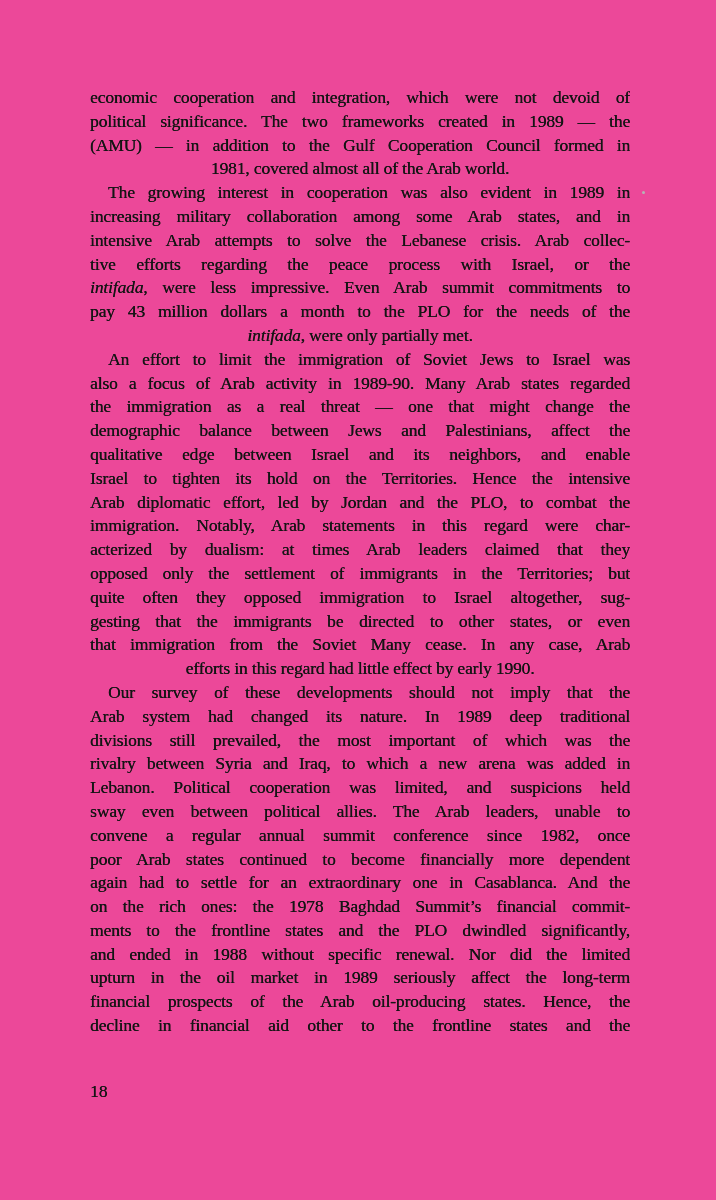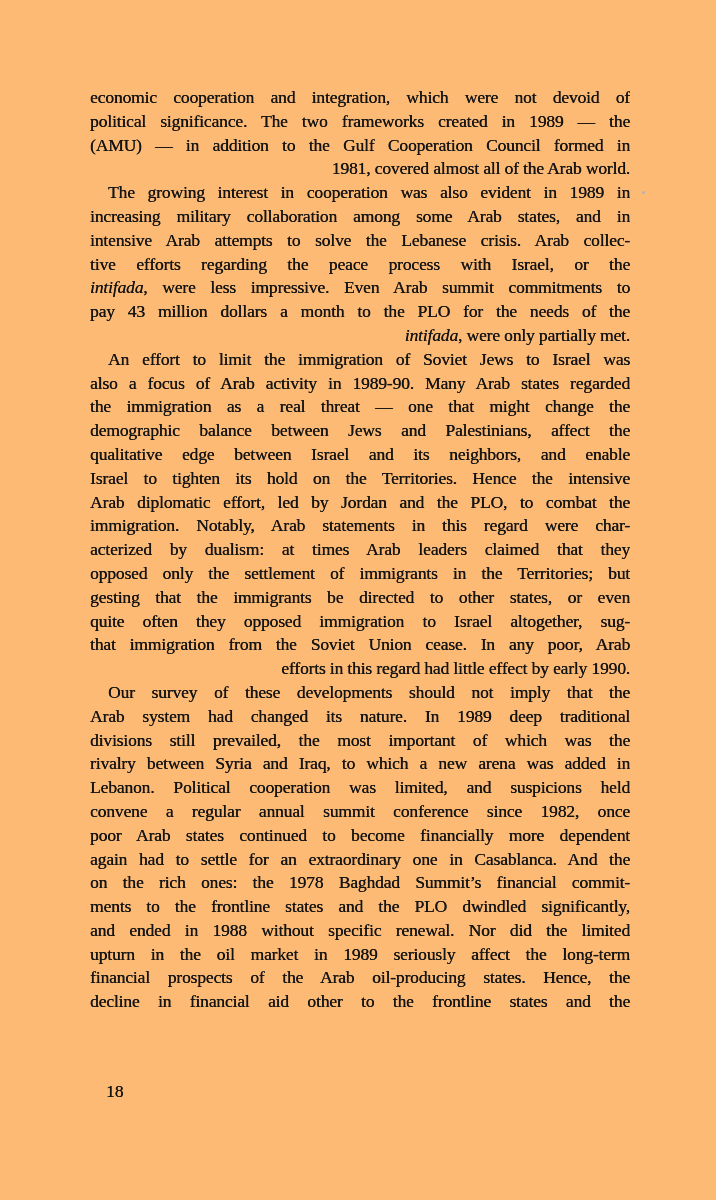--- a/index.html
+++ b/index.html
@@ -4,21 +4,21 @@
 <style>
   html, body {
     margin: 0;
     padding: 0;
     background: #ffffff;
   }
   .book-page {
     position: relative;
     width: 716px;
     height: 1200px;
-    background: #fdba74;
+    background: #ec4899;
     overflow: hidden;
     font-family: "Liberation Serif", "DejaVu Serif", serif;
     color: #151515;
   }
   .text-block {
     position: absolute;
     left: 90px;
     top: 86px;
     width: 540px;
     font-size: 17.5px;
@@ -32,38 +32,37 @@
     text-align: justify;
     white-space: normal;
   }
   
   .line::after {
     content: "";
     display: inline-block;
     width: 100%;
   }
   .line.no-just {
-    text-align: right;
+    text-align: center;
   }
   .line.no-just::after {
     content: none;
   }
   .line.indent {
     text-indent: 18px;
   }
   .line em {
   }
   .page-number {
     position: absolute;
     left: 90px;
     top: 1080px;
     font-size: 17.5px;
     line-height: 23.8px;
     text-shadow: 0.3px 0 0 currentColor;
-    margin-left: 16px;
   }
   .speck {
     position: absolute;
     left: 642px;
     top: 191px;
     width: 3px;
     height: 3px;
     border-radius: 50%;
     background: #b5b5b5;
   }
@@ -87,29 +86,30 @@
       <div class="line indent"><span>An effort to limit the immigration of Soviet Jews to Israel was</span></div>
       <div class="line"><span>also a focus of Arab activity in 1989-90. Many Arab states regarded</span></div>
       <div class="line"><span>the immigration as a real threat — one that might change the</span></div>
       <div class="line"><span>demographic balance between Jews and Palestinians, affect the</span></div>
       <div class="line"><span>qualitative edge between Israel and its neighbors, and enable</span></div>
       <div class="line"><span>Israel to tighten its hold on the Territories. Hence the intensive</span></div>
       <div class="line"><span>Arab diplomatic effort, led by Jordan and the PLO, to combat the</span></div>
       <div class="line"><span>immigration. Notably, Arab statements in this regard were char-</span></div>
       <div class="line"><span>acterized by dualism: at times Arab leaders claimed that they</span></div>
       <div class="line"><span>opposed only the settlement of immigrants in the Territories; but</span></div>
+      <div class="line"><span>quite often they opposed immigration to Israel altogether, sug-</span></div>
       <div class="line"><span>gesting that the immigrants be directed to other states, or even</span></div>
-      <div class="line"><span>quite often they opposed immigration to Israel altogether, sug-</span></div>
-      <div class="line"><span>that immigration from the Soviet Union cease. In any poor, Arab</span></div>
+      <div class="line"><span>that immigration from the Soviet Many cease. In any case, Arab</span></div>
       <div class="line no-just"><span>efforts in this regard had little effect by early 1990.</span></div>
       <div class="line indent"><span>Our survey of these developments should not imply that the</span></div>
       <div class="line"><span>Arab system had changed its nature. In 1989 deep traditional</span></div>
       <div class="line"><span>divisions still prevailed, the most important of which was the</span></div>
       <div class="line"><span>rivalry between Syria and Iraq, to which a new arena was added in</span></div>
       <div class="line"><span>Lebanon. Political cooperation was limited, and suspicions held</span></div>
+      <div class="line"><span>sway even between political allies. The Arab leaders, unable to</span></div>
       <div class="line"><span>convene a regular annual summit conference since 1982, once</span></div>
       <div class="line"><span>poor Arab states continued to become financially more dependent</span></div>
       <div class="line"><span>again had to settle for an extraordinary one in Casablanca. And the</span></div>
       <div class="line"><span>on the rich ones: the 1978 Baghdad Summit’s financial commit-</span></div>
       <div class="line"><span>ments to the frontline states and the PLO dwindled significantly,</span></div>
       <div class="line"><span>and ended in 1988 without specific renewal. Nor did the limited</span></div>
       <div class="line"><span>upturn in the oil market in 1989 seriously affect the long-term</span></div>
       <div class="line"><span>financial prospects of the Arab oil-producing states. Hence, the</span></div>
       <div class="line"><span>decline in financial aid other to the frontline states and the</span></div>
     </div>

